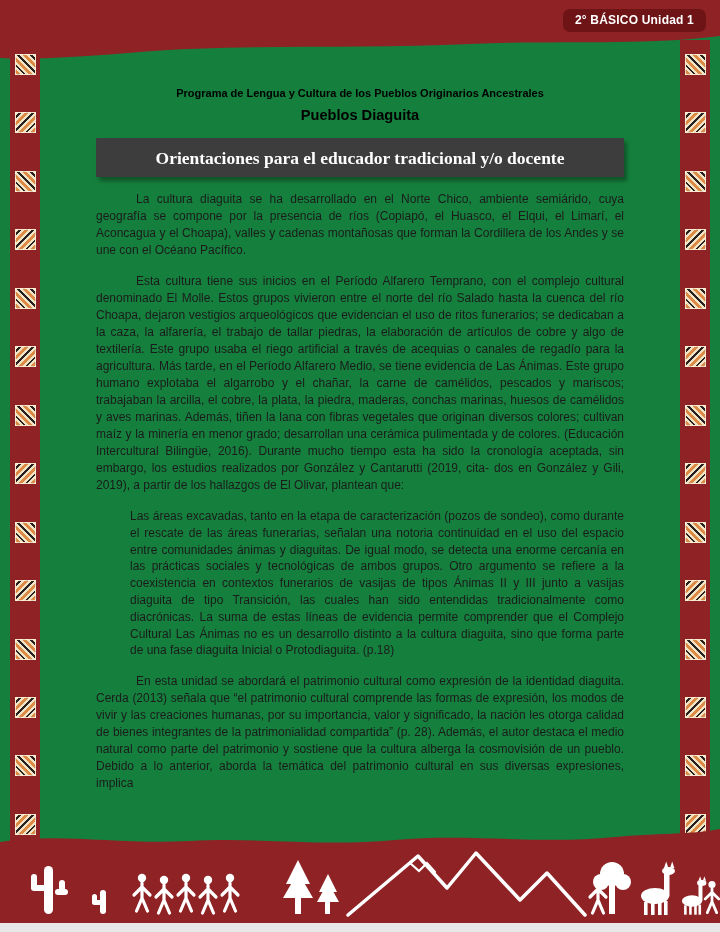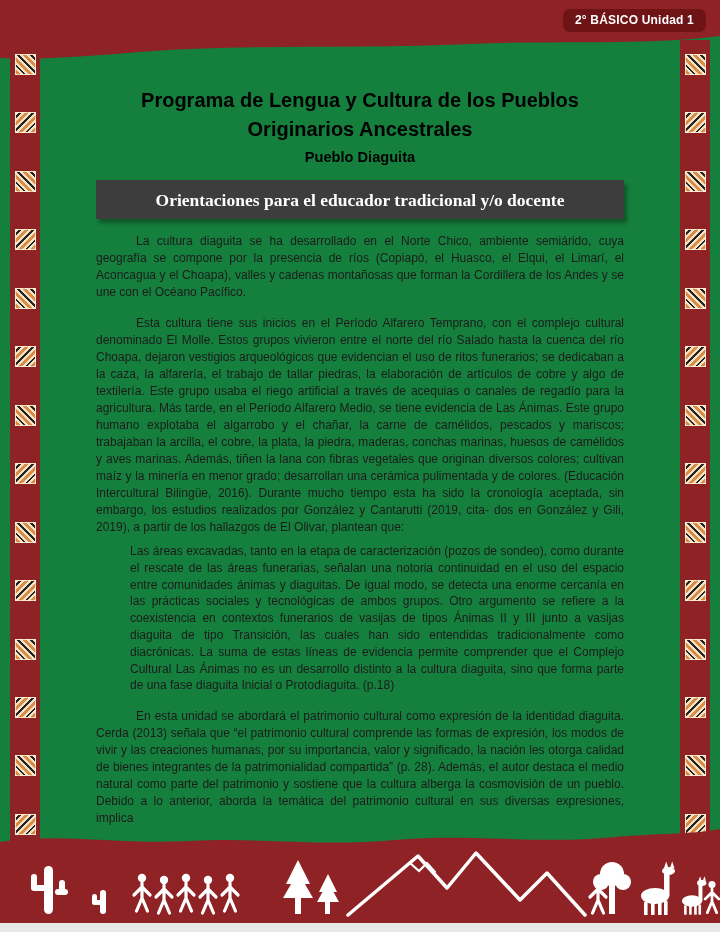--- a/index.html
+++ b/index.html
@@ -28,29 +28,29 @@
   .side-strip.left{left:10px;} .side-strip.right{right:10px;}
   .orn{
     width:21px;height:21px;flex:0 0 auto;border:1px solid rgba(255,242,222,.85);
     background:repeating-linear-gradient(45deg,var(--orn-orange) 0 3px,var(--orn-cream) 3px 5px,var(--orn-dark) 5px 7px,var(--orn-cream) 7px 9px);
   }
   .orn:nth-child(even){
     background:repeating-linear-gradient(-45deg,var(--orn-orange) 0 3px,var(--orn-cream) 3px 5px,var(--orn-dark) 5px 7px,var(--orn-cream) 7px 9px);
   }
   
   .content{position:absolute;left:96px;right:96px;top:0;}
-  .title{margin:86px 0 0;font-size:20px;line-height:1.45;text-align:center;font-weight:bold;color:#000;}
+  .title{margin:86px 0 0;font-size:11px;line-height:1.45;text-align:center;font-weight:bold;color:#000;}
   .subtitle{margin:5px 0 0;font-size:14.6px;text-align:center;font-weight:bold;color:#000;}
   .banner{
     margin-top:15px;background:var(--banner);color:#fff;text-align:center;
     font-family:"Liberation Serif",serif;font-weight:bold;font-size:17.5px;
     padding:10px 4px 8px;box-shadow:3px 4px 4px rgba(0,0,0,.35);
   }
   p.body{margin:14px 0 0;font-size:12px;line-height:17px;text-align:justify;text-indent:40px;}
-  blockquote.quote{margin:7px 0 0 34px;font-size:12px;line-height:16.8px;text-align:justify;}
+  blockquote.quote{margin:14px 0 0 34px;font-size:12px;line-height:16.8px;text-align:justify;}
   
   .footer-svg{position:absolute;left:0;bottom:0;width:720px;height:105px;display:block;}
 </style>
 </head>
 <body>
 
 <div class="page">
 
   <svg class="header-svg" viewBox="0 0 720 64" preserveAspectRatio="none" aria-hidden="true">
     <path class="band-fill" d="M0,0 L720,0 L720,36 C640,46 560,40 470,44 C360,49 240,44 140,52 C90,56 40,60 0,58 Z"></path>
@@ -85,21 +85,21 @@
       <span class="orn"></span>
       <span class="orn"></span>
       <span class="orn"></span>
       <span class="orn"></span>
       <span class="orn"></span>
       <span class="orn"></span>
     </div>
 
   <main class="content">
     <h1 class="title">Programa de Lengua y Cultura de los Pueblos Originarios Ancestrales</h1>
-    <h2 class="subtitle">Pueblo Diaguita</h2>
+    <h2 class="subtitle">Pueblos Diaguita</h2>
     <div class="banner">Orientaciones para el educador tradicional y/o docente</div>
 
     <p class="body">La cultura diaguita se ha desarrollado en el Norte Chico, ambiente semiárido, cuya geografía se compone por la presencia de ríos (Copiapó, el Huasco, el Elqui, el Limarí, el Aconcagua y el Choapa), valles y cadenas montañosas que forman la Cordillera de los Andes y se une con el Océano Pacífico.</p>
     <p class="body">Esta cultura tiene sus inicios en el Período Alfarero Temprano, con el complejo cultural denominado El Molle. Estos grupos vivieron entre el norte del río Salado hasta la cuenca del río Choapa, dejaron vestigios arqueológicos que evidencian el uso de ritos funerarios; se dedicaban a la caza, la alfarería, el trabajo de tallar piedras, la elaboración de artículos de cobre y algo de textilería. Este grupo usaba el riego artificial a través de acequias o canales de regadío para la agricultura. Más tarde, en el Período Alfarero Medio, se tiene evidencia de Las Ánimas. Este grupo humano explotaba el algarrobo y el chañar, la carne de camélidos, pescados y mariscos; trabajaban la arcilla, el cobre, la plata, la piedra, maderas, conchas marinas, huesos de camélidos y aves marinas. Además, tiñen la lana con fibras vegetales que originan diversos colores; cultivan maíz y la minería en menor grado; desarrollan una cerámica pulimentada y de colores. (Educación Intercultural Bilingüe, 2016). Durante mucho tiempo esta ha sido la cronología aceptada, sin embargo, los estudios realizados por González y Cantarutti (2019, cita- dos en González y Gili, 2019), a partir de los hallazgos de El Olivar, plantean que:</p>
     <blockquote class="quote">Las áreas excavadas, tanto en la etapa de caracterización (pozos de sondeo), como durante el rescate de las áreas funerarias, señalan una notoria continuidad en el uso del espacio entre comunidades ánimas y diaguitas. De igual modo, se detecta una enorme cercanía en las prácticas sociales y tecnológicas de ambos grupos. Otro argumento se refiere a la coexistencia en contextos funerarios de vasijas de tipos Ánimas II y III junto a vasijas diaguita de tipo Transición, las cuales han sido entendidas tradicionalmente como diacrónicas. La suma de estas líneas de evidencia permite comprender que el Complejo Cultural Las Ánimas no es un desarrollo distinto a la cultura diaguita, sino que forma parte de una fase diaguita Inicial o Protodiaguita. (p.18)</blockquote>
     <p class="body">En esta unidad se abordará el patrimonio cultural como expresión de la identidad diaguita. Cerda (2013) señala que “el patrimonio cultural comprende las formas de expresión, los modos de vivir y las creaciones humanas, por su importancia, valor y significado, la nación les otorga calidad de bienes integrantes de la patrimonialidad compartida” (p. 28). Además, el autor destaca el medio natural como parte del patrimonio y sostiene que la cultura alberga la cosmovisión de un pueblo. Debido a lo anterior, aborda la temática del patrimonio cultural en sus diversas expresiones, implica</p>
   </main>
 
   <svg class="footer-svg" viewBox="0 0 720 105" preserveAspectRatio="none" xmlns:xlink="http://www.w3.org/1999/xlink" aria-hidden="true">
     <defs>

